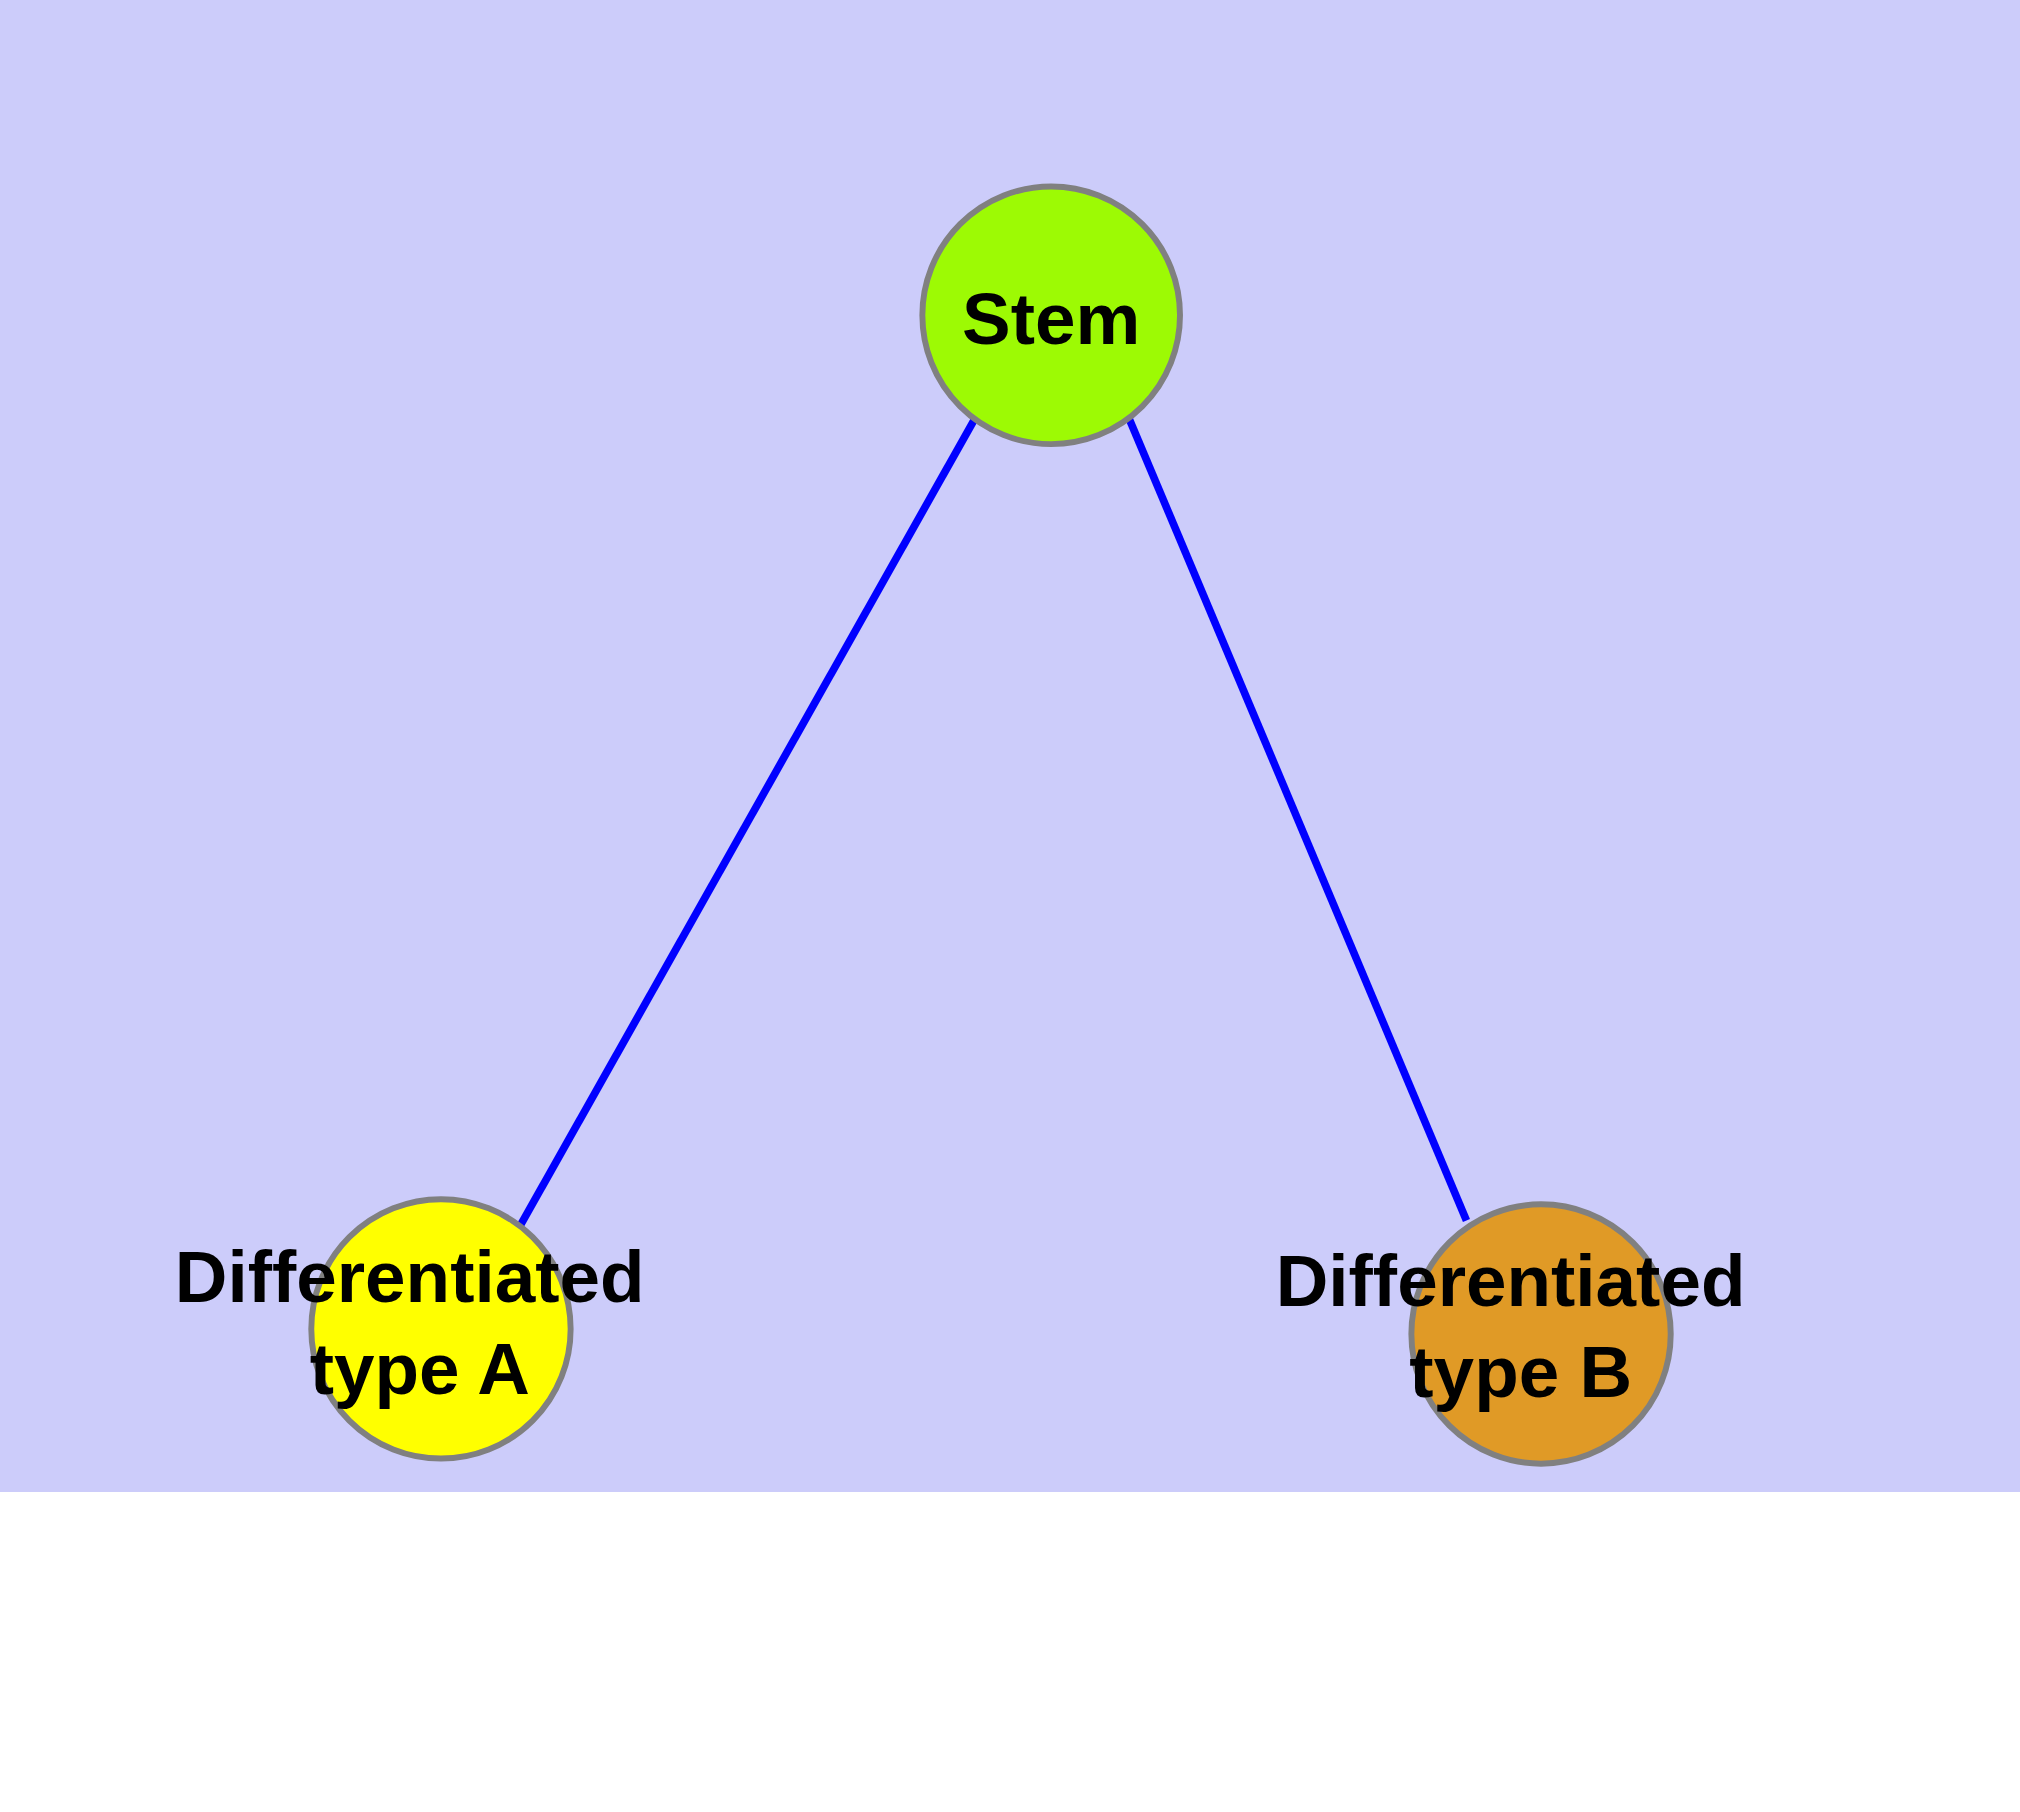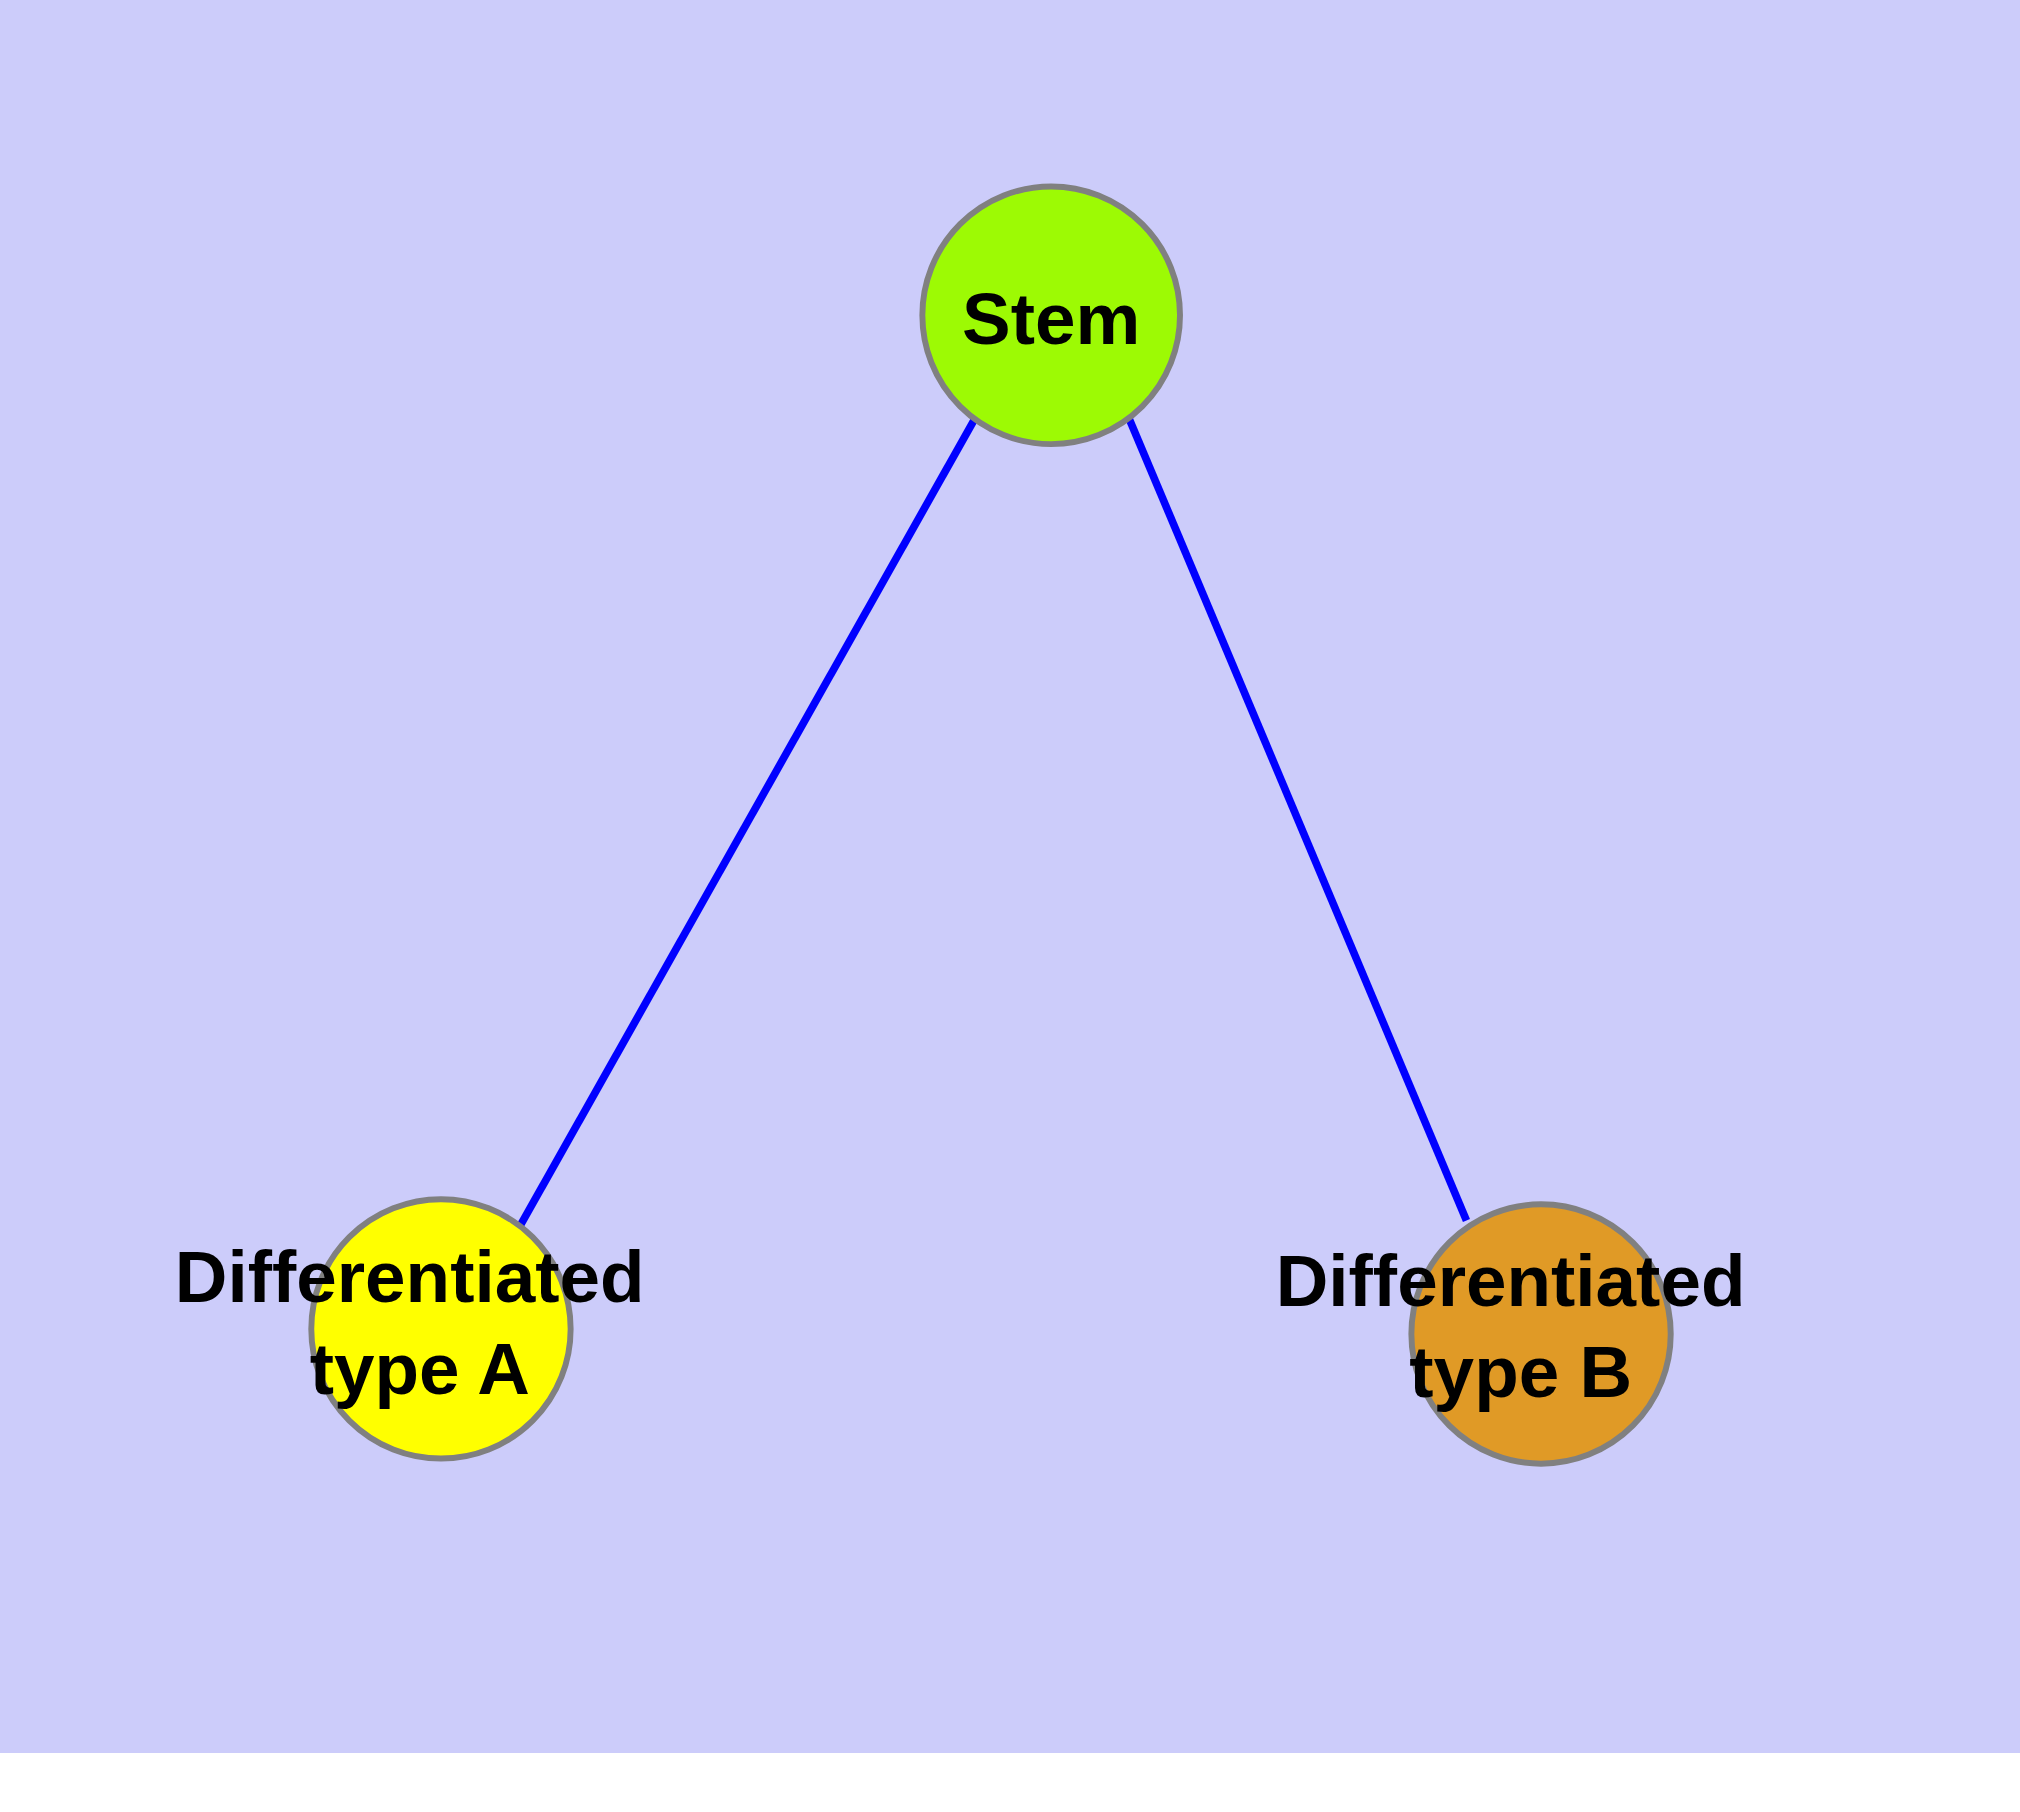--- a/index.html
+++ b/index.html
@@ -30,21 +30,21 @@
     font-family: "Liberation Sans", sans-serif;
     font-weight: bold;
     fill: #000000;
     text-anchor: middle;
     dominant-baseline: middle;
   }
 </style>
 </head>
 <body>
 
-<div id="canvas" style="background: rgb(204, 204, 250); width: 2021px; height: 1753px;">
+<div id="canvas" style="background: rgb(204, 204, 250); width: 2021px; height: 1492px;">
   <svg id="graph-svg" viewBox="0 0 2384 2138">
 
     <g>
       <line class="edge-line" x1="1150" y1="494" x2="613" y2="1447" stroke="#0000ff" stroke-width="9"></line>
       <line class="edge-line" x1="1332" y1="494" x2="1730" y2="1440" stroke="#0000ff" stroke-width="9"></line>
     </g>
 
     <g>
 
       <g class="node-group">

